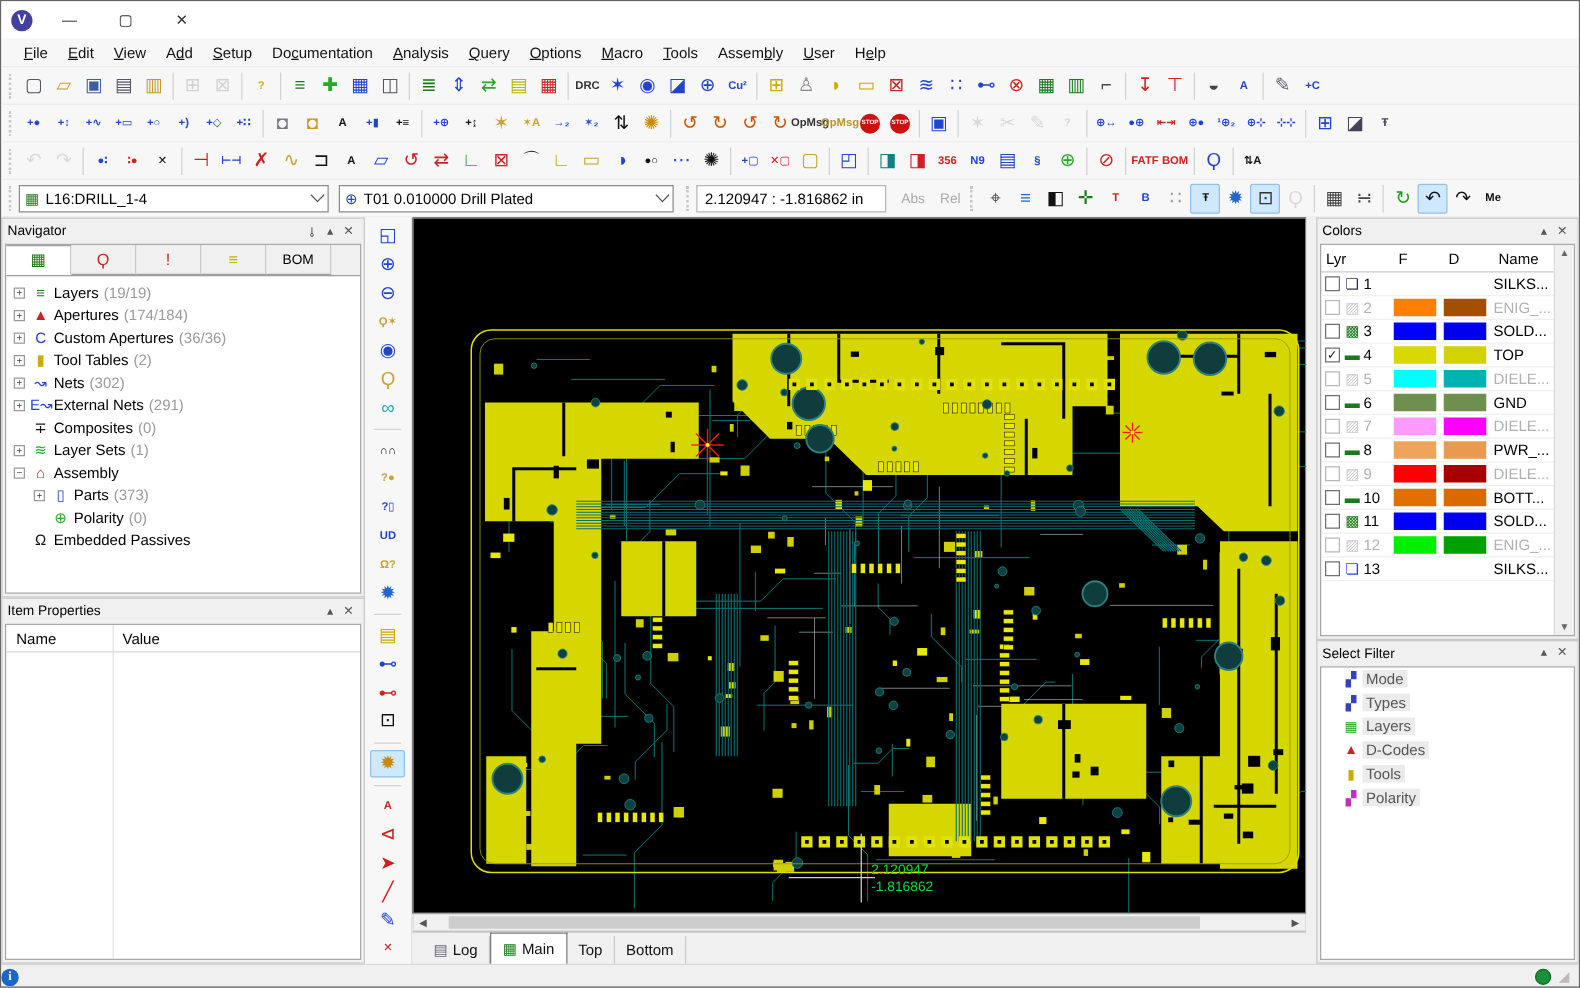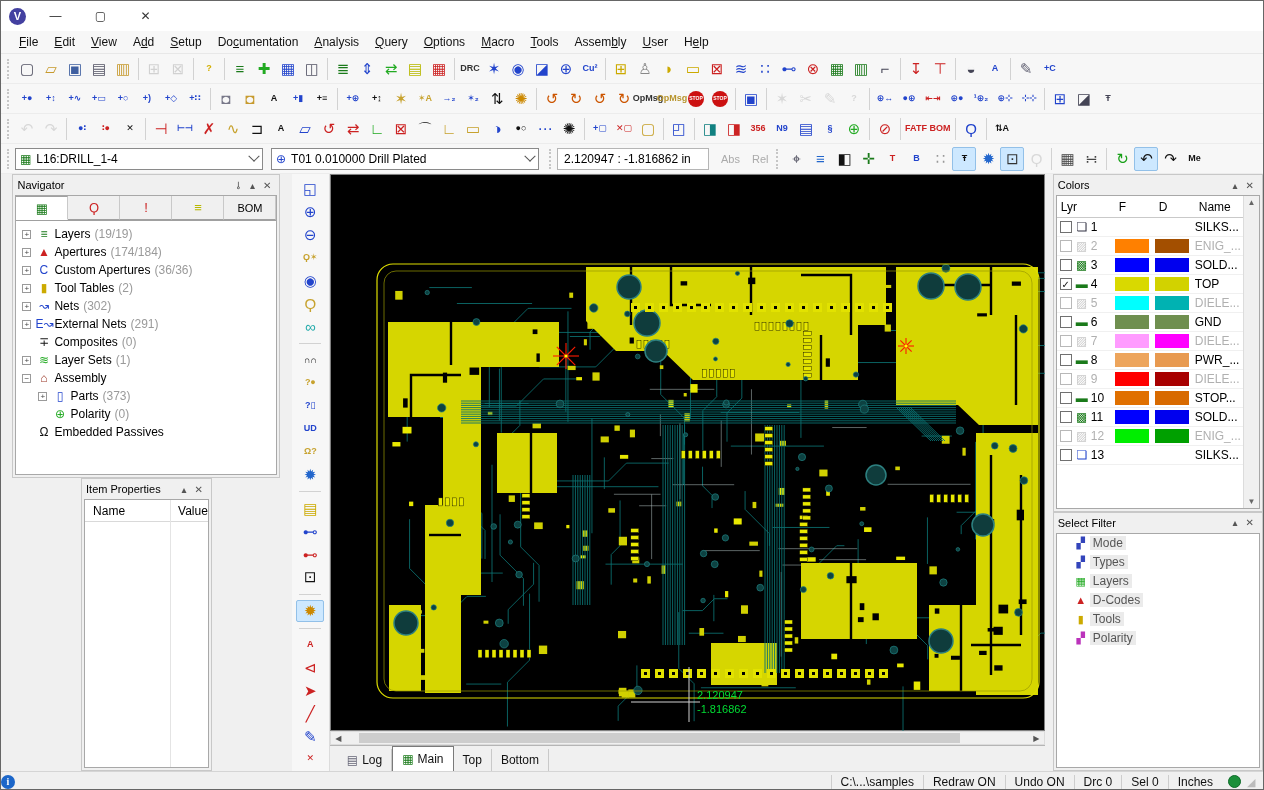--- a/index.html
+++ b/index.html
@@ -28,21 +28,21 @@
     display:flex;align-items:center;justify-content:center;}
   
   .combo{height:22px;background:#fff;border:1px solid #8a8a8a;display:flex;align-items:center;padding:0 4px;font-size:12px;margin-right:8px;}
   .combo .cicon{font-size:12px;margin-right:5px;}
   .combo .ctext{flex:1;}
   .chev{width:8px;height:8px;border-right:1.5px solid #555;border-bottom:1.5px solid #555;transform:rotate(45deg) translate(-2px,-2px);}
   .coordbox{height:22px;width:152px;background:#fff;border:1px solid #b5b5b5;font-size:12px;display:flex;align-items:center;padding:0 6px;margin-right:6px;}
   .absrel{font-size:11px;color:#aaa;padding:0 6px;}
   
   .main{display:flex;height:597px;}
-  .leftcol{width:292px;display:flex;flex-direction:column;align-items:center;}
+  .leftcol{width:292px;display:flex;flex-direction:column;}
   .panel{background:#f0f0f0;border:1px solid #c8c8c8;display:flex;flex-direction:column;overflow:hidden;}
   .ptitle{height:20px;display:flex;align-items:center;font-size:11px;color:#000;padding:0 4px;flex:none;}
   .ptitle .pt{flex:1;}
   .pbtn{font-size:10px;color:#555;padding:0 4px;}
   .pin{display:inline-block;transform:rotate(90deg);}
   .pbody{background:#fff;border:1px solid #a8a8a8;flex:1;margin:0 2px 2px 2px;overflow:hidden;position:relative;}
   
   .navtabs{display:flex;height:25px;background:#f0f0f0;border-bottom:1px solid #a0a0a0;flex:none;}
   .ntab{width:52px;display:flex;align-items:center;justify-content:center;font-size:11px;border-right:1px solid #c9c9c9;border-bottom:1px solid #a0a0a0;}
   .ntab.active{background:#fff;border-bottom:1px solid #fff;border-top:1px solid #a0a0a0;}
@@ -1532,21 +1532,21 @@
               <div class="crow">
                 <div class="cbox"></div>
                 <div class="cicon2" style="color: rgb(26, 122, 26);">▬</div>
                 <div class="cnum">10</div>
                 <div>
                   <div class="swatch" style="background: rgb(224, 112, 0);"></div>
                 </div>
                 <div>
                   <div class="swatch" style="background: rgb(216, 106, 0);"></div>
                 </div>
-                <div class="cname">STOP...</div>
+                <div class="cname">BOTT...</div>
               </div>
               <div class="crow">
                 <div class="cbox"></div>
                 <div class="cicon2" style="color: rgb(26, 122, 26);">▩</div>
                 <div class="cnum">11</div>
                 <div>
                   <div class="swatch" style="background: rgb(0, 0, 255);"></div>
                 </div>
                 <div>
                   <div class="swatch" style="background: rgb(0, 0, 238);"></div>
@@ -1612,24 +1612,16 @@
               <span class="fl">Polarity</span>
             </div>
           </div>
       </div>
     </div>
   </div>
 
   <div class="statusbar">
     <div class="infoicon">i</div>
     <div style="flex:1"></div>
-    <div id="statussegs" style="display:flex">
-        <div class="seg">C:\...\samples</div>
-        <div class="seg">Redraw ON</div>
-        <div class="seg">Undo ON</div>
-        <div class="seg">Drc 0</div>
-        <div class="seg">Sel 0</div>
-        <div class="seg">Inches</div>
-      </div>
     <div class="globe"></div>
     <div class="gripcorner">◢</div>
   </div>
 </div>
 
 </body></html>

